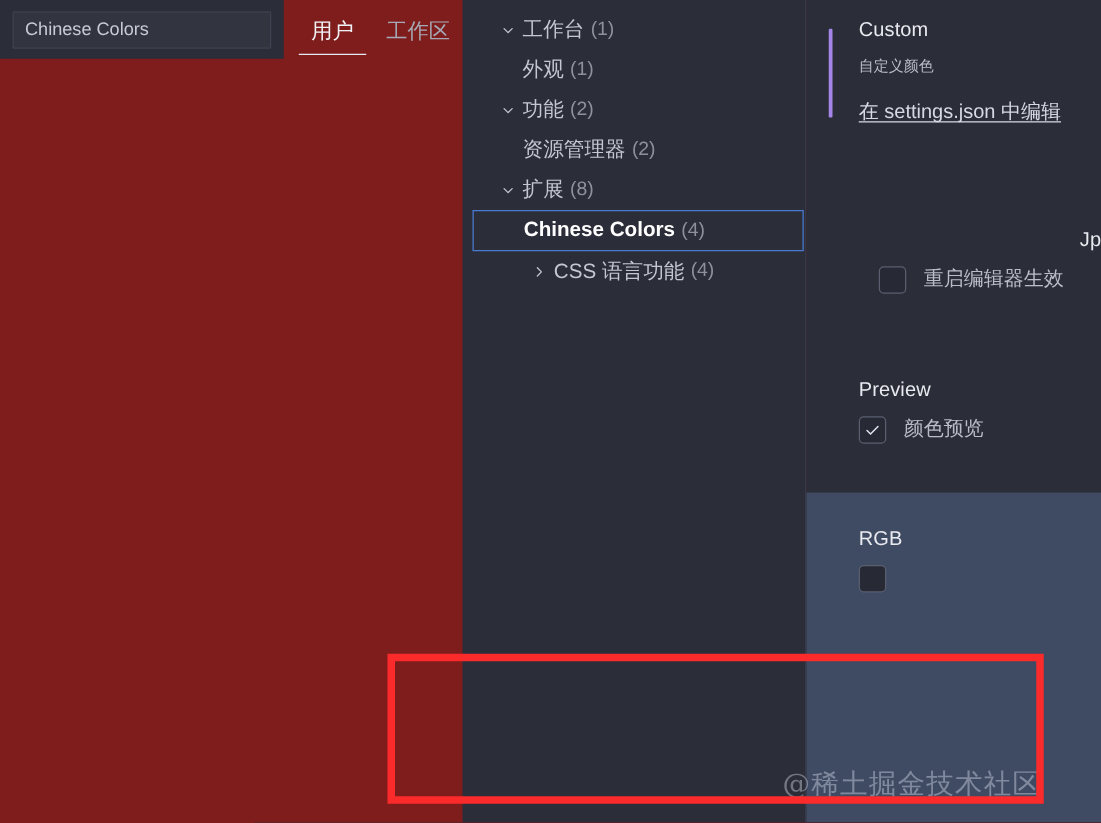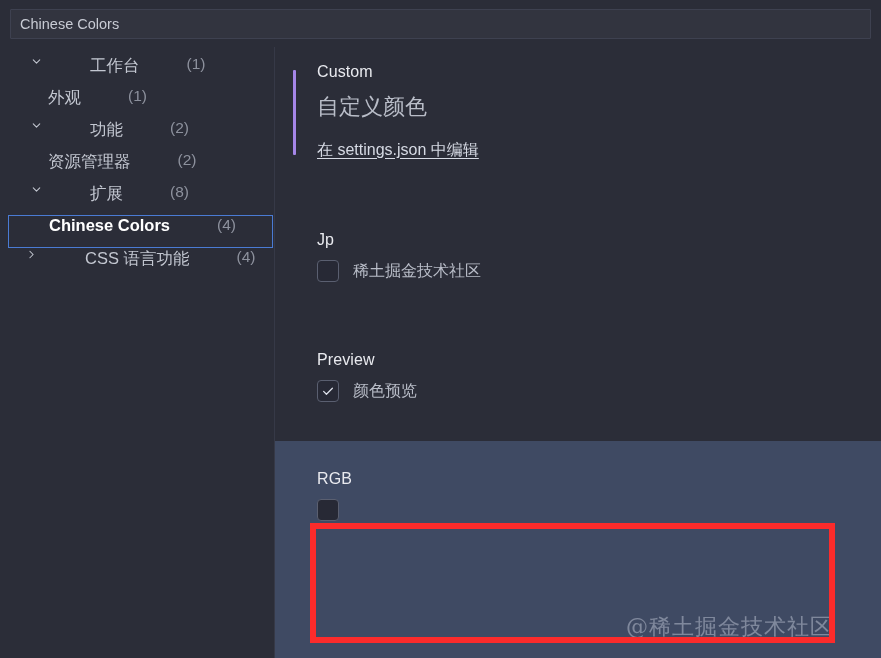--- a/index.html
+++ b/index.html
@@ -14,23 +14,23 @@
     background: #2b2d38;
     font-family: "Liberation Sans", "DejaVu Sans", sans-serif;
     color: #cfd2da;
     -webkit-font-smoothing: antialiased;
   }
 
   .app {
     position: relative;
     width: 881px;
     height: 658px;
-    background: #4c1d95;
-    display: flex;
-    flex-direction: column;
+    background: #7f1d1d;
+    display: flex;
+    flex-direction: row;
   }
 
   
   .search-bar {
     height: 47px;
     padding: 9px 10px 0 10px;
     background: #2b2d38;
     flex: 0 0 auto;
   }
   .search-input {
@@ -96,29 +96,28 @@
   .sidebar::after {
     content: "";
     position: absolute;
     top: 0; bottom: 0; right: 0;
     width: 1px;
     background: #363947;
   }
 
   .toc-item {
     display: flex;
-    align-items: flex-start;
+    align-items: center;
     height: 32px;
     cursor: pointer;
     padding-right: 8px;
     font-size: 16.5px;
     color: #c3c7d1;
     white-space: nowrap;
     position: relative;
-    gap: 42px;
   }
   .toc-item .twisty {
     width: 24px;
     flex: 0 0 24px;
     display: flex;
     align-items: center;
     justify-content: center;
     color: #c3c7d1;
   }
   .toc-item .twisty svg { display: block; }
@@ -168,21 +167,21 @@
   .group-title {
     font-size: 16px;
     font-weight: normal;
     color: #e9eaef;
     line-height: 1;
     margin-bottom: 12px;
     letter-spacing: 0.1px;
   }
 
   .desc {
-    font-size: 22px;
+    font-size: 12px;
     color: #b9bdc8;
     line-height: 1.35;
   }
 
   .json-link {
     display: inline-block;
     margin-top: 18px;
     font-size: 16px;
     color: #d6dae4;
     text-decoration: underline;
@@ -212,21 +211,21 @@
   .checkbox svg { display: block; }
 
   .checklabel {
     font-size: 16px;
     color: #b9bdc8;
     line-height: 1.3;
   }
 
   
   .sec-custom { position: absolute; left: 0; top: 17px; right: 0; }
-  .sec-jp     { position: absolute; left: 0; top: 185px; right: 0; }
+  .sec-jp     { position: absolute; left: 16px; top: 185px; right: 0; text-align: right; }
   .sec-preview{ position: absolute; left: 0; top: 305px; right: 0; }
 
   .sec-rgb {
     position: absolute;
     left: 0;
     right: -10px;
     top: 394px;
     bottom: 0;
     background: #3f4a63;
     padding: 30px 0 0 42px;
@@ -258,20 +257,28 @@
 </style>
 </head>
 <body>
 
 <div class="app">
 
   <div class="search-bar">
     <input class="search-input" type="text" value="Chinese Colors" placeholder="搜索设置" style="">
   </div>
 
+  <div class="tabs">
+    <div class="tab active">
+      <span>用户</span>
+    </div>
+    <div class="tab">
+      <span>工作区</span>
+    </div>
+  </div>
 
   <div class="body">
 
     <div class="sidebar">
 
       <div class="toc-item lvl0">
         <span class="twisty">
           <svg width="13" height="13" viewBox="0 0 16 16">
               <path d="M4 6l4 4 4-4" stroke="#c3c7d1" stroke-width="1.3" fill="none" stroke-linecap="round" stroke-linejoin="round"></path>
             </svg>
@@ -308,21 +315,21 @@
         </span>
         <span class="toc-label">扩展</span>
         <span class="toc-count">(8)</span>
       </div>
 
       <div class="toc-item lvl1 selected">
         <span class="toc-label">Chinese Colors</span>
         <span class="toc-count">(4)</span>
       </div>
 
-      <div class="toc-item lvl1-tw" style="padding-left:19px;">
+      <div class="toc-item lvl1-tw" style="padding-left:49px;">
         <span class="twisty">
           <svg width="13" height="13" viewBox="0 0 16 16">
               <path d="M6 4l4 4-4 4" stroke="#c3c7d1" stroke-width="1.3" fill="none" stroke-linecap="round" stroke-linejoin="round"></path>
             </svg>
         </span>
         <span class="toc-label">CSS 语言功能</span>
         <span class="toc-count">(4)</span>
       </div>
 
     </div>
@@ -335,21 +342,21 @@
         <div class="desc">自定义颜色</div>
         <span class="json-link">在 settings.json 中编辑</span>
       </div>
 
       <div class="setting-row sec-jp">
         <div class="group-title">Jp</div>
         <div class="checkline">
           <div class="checkbox unchecked">
             
           </div>
-          <div class="checklabel">稀土掘金技术社区</div>
+          <div class="checklabel">重启编辑器生效</div>
         </div>
       </div>
 
       <div class="setting-row sec-preview">
         <div class="group-title">Preview</div>
         <div class="checkline">
           <div class="checkbox">
             <svg width="14" height="14" viewBox="0 0 16 16">
                 <path d="M3 8.5l3.2 3.2L13 4.8" stroke="#dfe3ec" stroke-width="1.4" fill="none" stroke-linecap="round" stroke-linejoin="round"></path>
               </svg>

